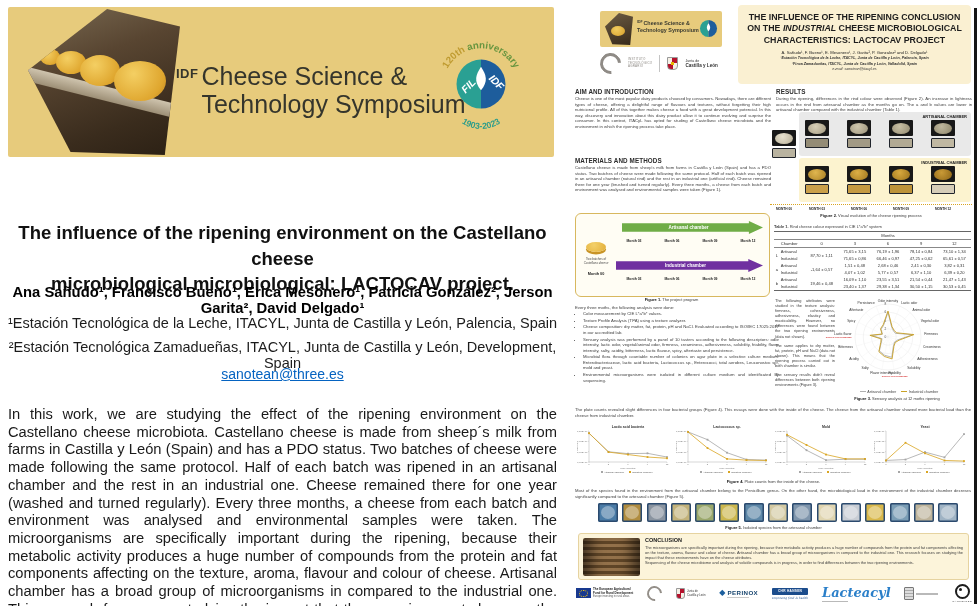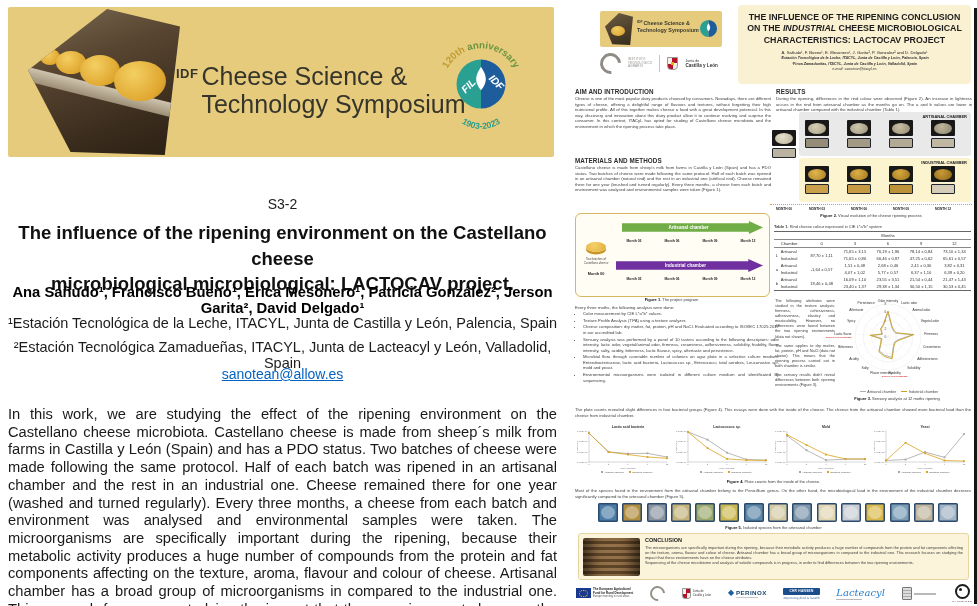--- a/index.html
+++ b/index.html
@@ -130,21 +130,21 @@
   .eutext .sub{font-weight:normal;color:#555;font-size:2.7px;}
   .itacyl-sm{width:11px;height:11px;border:2.4px solid #948f89;border-radius:50%;border-right-color:transparent;transform:rotate(40deg);flex:none;}
   .shield-sm{width:7px;height:9px;border-radius:0 0 3px 3px;background:conic-gradient(#b5122d 0 25%,#f5f0e6 0 50%,#b5122d 0 75%,#f5f0e6 0);border:.4px solid #999;flex:none;}
   .junta-sm{font-size:2.8px;color:#333;line-height:1.2;}
   .perinox-d{color:#1c5f9e;font-size:8px;line-height:1;}
   .perinox-t{font-size:6.2px;font-weight:bold;color:#17456f;letter-spacing:.4px;}
   .perinox-t .bar{display:block;height:1.6px;width:70%;background:#c9c9c9;margin-top:.8px;}
   .chrbox{background:#1b4c8c;color:#fff;font-size:3.2px;font-weight:bold;padding:1.5px 3px;border-radius:1px;letter-spacing:.3px;}
   .chrwrap{text-align:center;}
   .chrsub{font-size:2.9px;font-style:italic;color:#1b4c8c;font-family:"DejaVu Serif",serif;margin-top:1px;}
-  .lact{font-size:10px;font-weight:normal;font-style:italic;color:#2a7fc9;font-family:"DejaVu Serif",serif;}
+  .lact{font-size:13px;font-weight:bold;font-style:italic;color:#2a7fc9;font-family:"DejaVu Serif",serif;}
   .lactwrap{text-align:center;}
   .graybar{height:1.6px;background:#b9b9b9;margin-top:1px;}
   .labemblem{width:8px;height:11px;border:1px solid #777;border-radius:1px;background:repeating-linear-gradient(180deg,#ddd 0 1.5px,#aaa 1.5px 3px);flex:none;}
   .campo{width:11px;height:11px;border:2.2px solid #1d1d1d;border-radius:50%;position:relative;flex:none;}
   .campo::after{content:"";position:absolute;left:2px;top:2px;width:3px;height:3px;background:#1d1d1d;border-radius:50%;}
   .campotext{font-size:2.4px;letter-spacing:.5px;color:#333;margin-top:1px;text-align:center;}
 </style>
 </head>
 <body>
 
@@ -179,30 +179,29 @@
       <path d="M48 26 A24 24 0 0 1 48 74 Z" fill="#1d5d9c"></path>
       <text x="36" y="55" font-size="10" font-weight="bold" font-style="italic" fill="#ffffff" text-anchor="middle" transform="rotate(-45 36 52)">FIL</text>
       <text x="61" y="50" font-size="10" font-weight="bold" font-style="italic" fill="#ffffff" text-anchor="middle" transform="rotate(45 60 50)">IDF</text>
       <path d="M48 33 C43 41 40.5 47 48 56 C55.5 47 53 41 48 33 Z" fill="#ffffff"></path>
       <text font-size="8.5" font-weight="bold" fill="#2f9d8a" text-anchor="middle">
         <textPath href="#arcB" startOffset="50%"><tspan>1903-2023</tspan></textPath>
       </text>
     </svg>
   </div>
 
-  <div class="session">S3-2</div>
   <div class="stitle">
     <span>The influence of the ripening environment on the Castellano cheese</span><br>
     <span>microbiological microbiological: LACTOCAV project.</span>
   </div>
   <div class="sauthors">Ana Sañudo¹, Francisco Bueno¹, Erica Mesonero¹, Patricia González², Jerson Garita², David Delgado¹</div>
   <div class="saffil" style="top:315px">¹Estación Tecnológica de la Leche, ITACYL, Junta de Castilla y León, Palencia, Spain</div>
-  <div class="saffil" style="top:339px">²Estación Tecnológica Zamadueñas, ITACYL, Junta de Lacteacyl y León, Valladolid, Spain</div>
+  <div class="saffil" style="top:339px">²Estación Tecnológica Zamadueñas, ITACYL, Junta de Castilla y León, Development, Spain</div>
   <div class="semail">
-    <a>sanotean@allow.es</a>
+    <a>sanotean@three.es</a>
   </div>
   <div class="sabstract">In this work, we are studying the effect of the ripening environment on the Castellano cheese microbiota. Castellano cheese is made from sheep´s milk from farms in Castilla y León (Spain) and has a PDO status. Two batches of cheese were made following the same protocol. Half of each batch was ripened in an artisanal chamber and the rest in an industrial one. Cheese remained there for one year (washed and turned regularly). Every three months, a cheese from each batch and environment was analysed and environmental samples were taken. The microorganisms are specifically important during the ripening, because their metabolic activity produces a huge number of compounds from the protein and fat components affecting on the texture, aroma, flavour and colour of cheese. Artisanal chamber has a broad group of microorganisms in compared to the industrial one. This research focuses on studying the impact that these environments have on the cheese attributes. Project financed by EAFRD funds.</div>
 
   <div class="poster">
 
     <div class="mini-banner">
       <div class="mini-photo"></div>
       <div class="mini-text">
         <span class="mini-idf">IDF</span><span>Cheese Science &amp;</span><br>
         <span>Technology Symposium</span>

